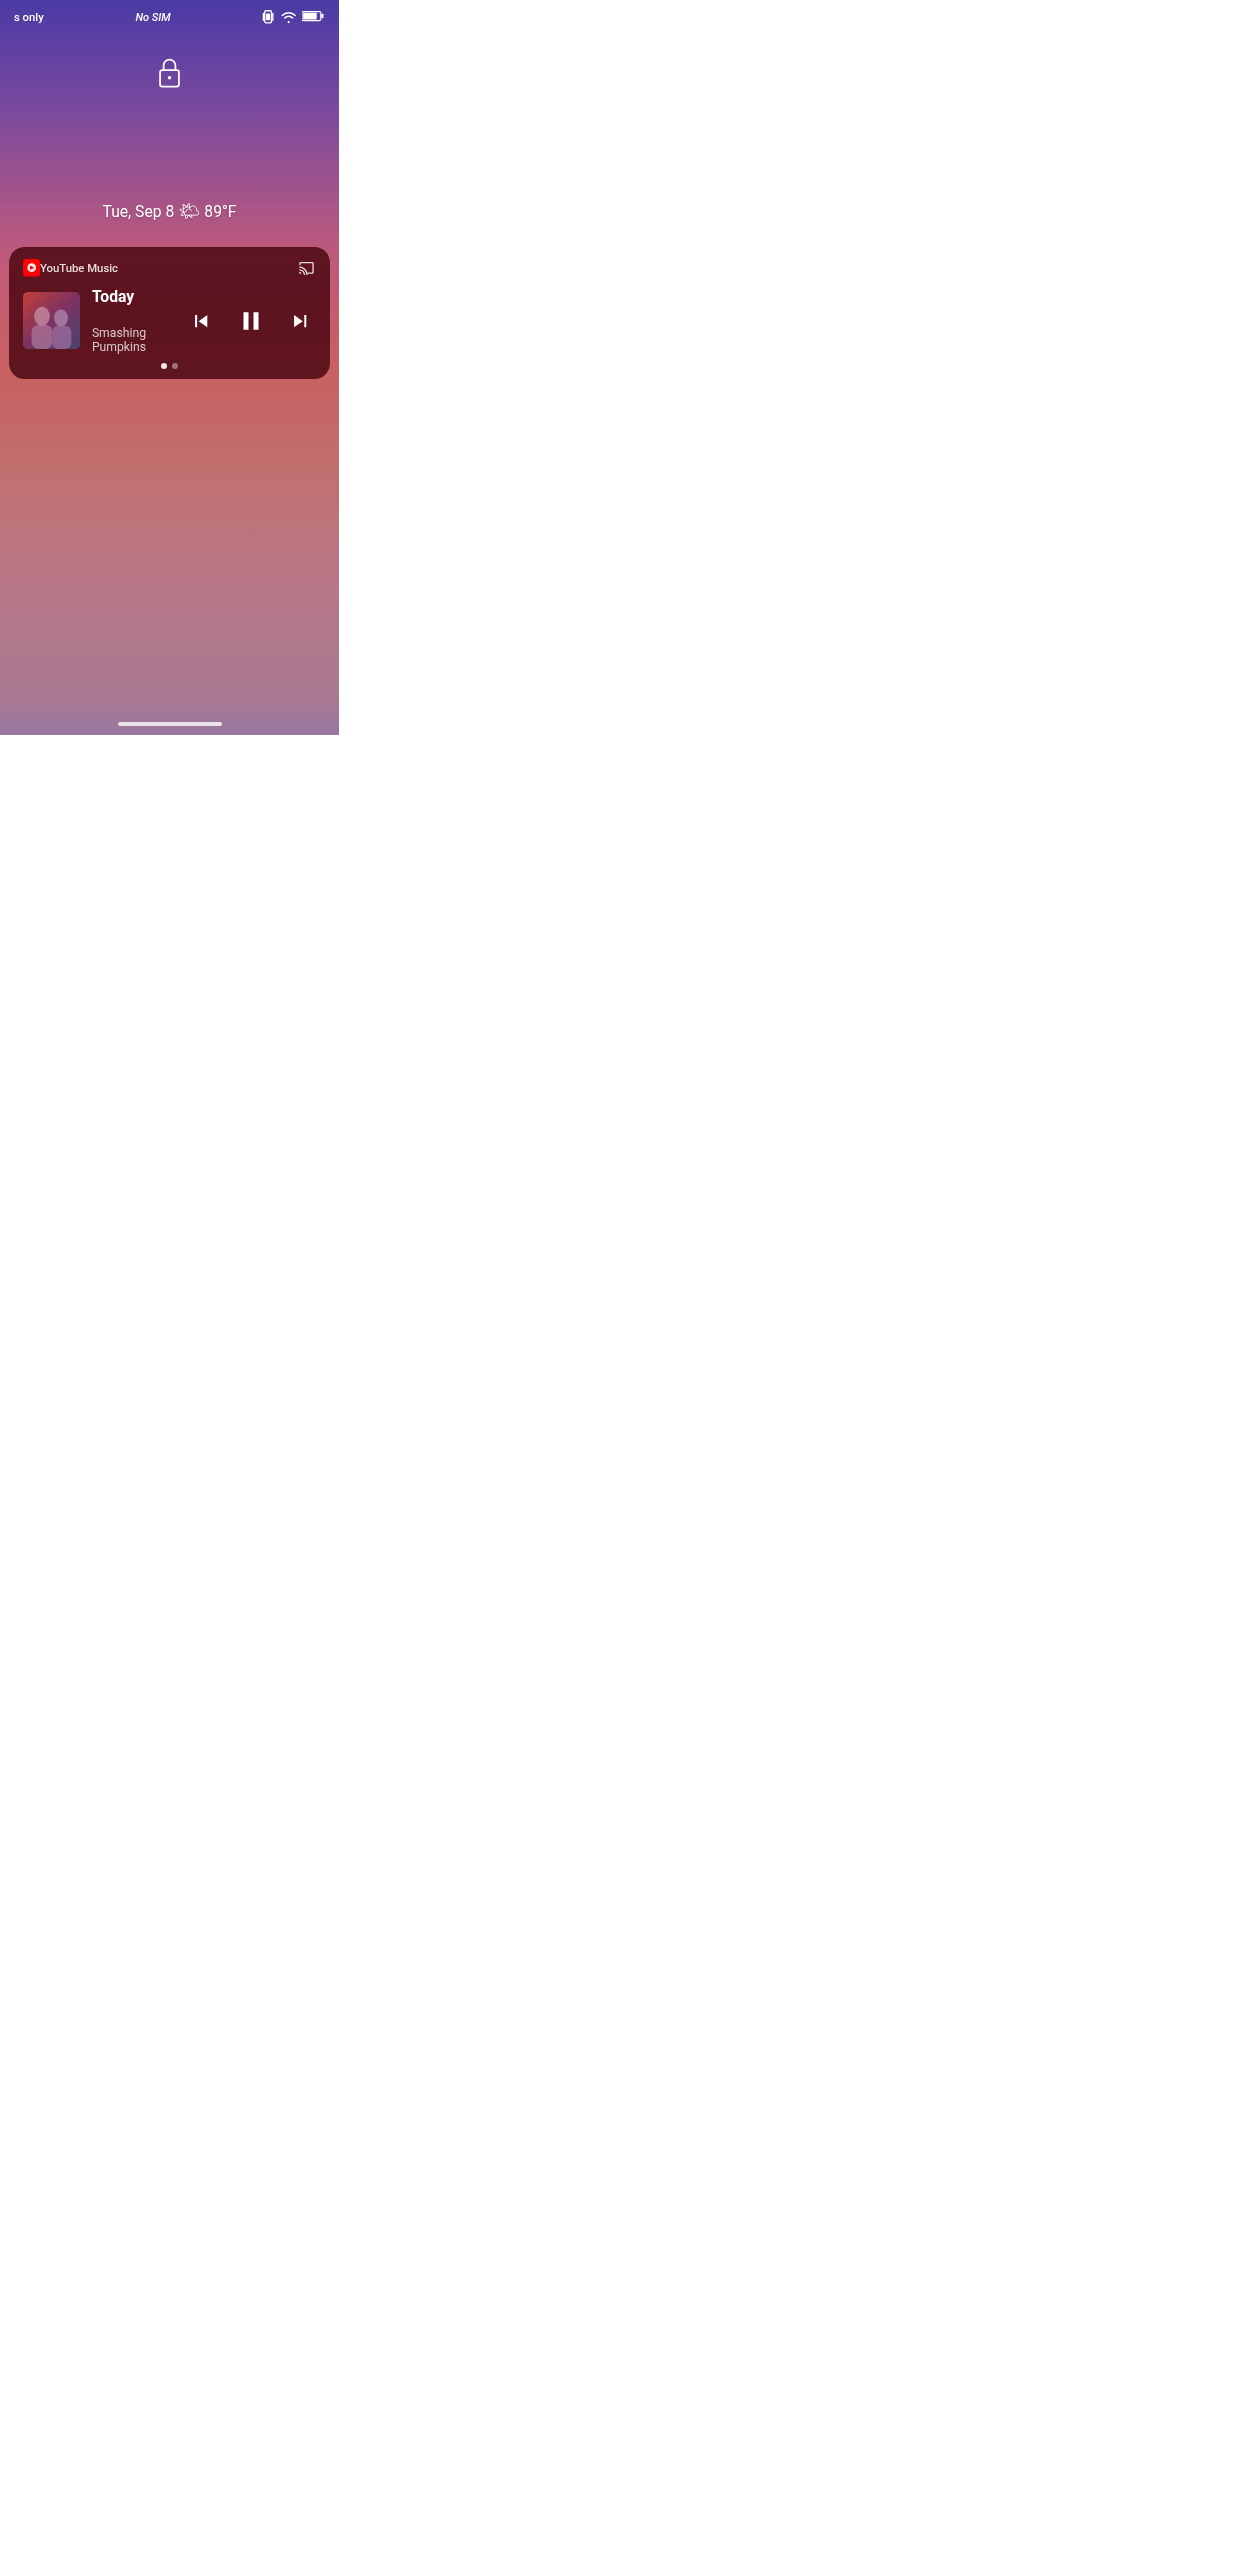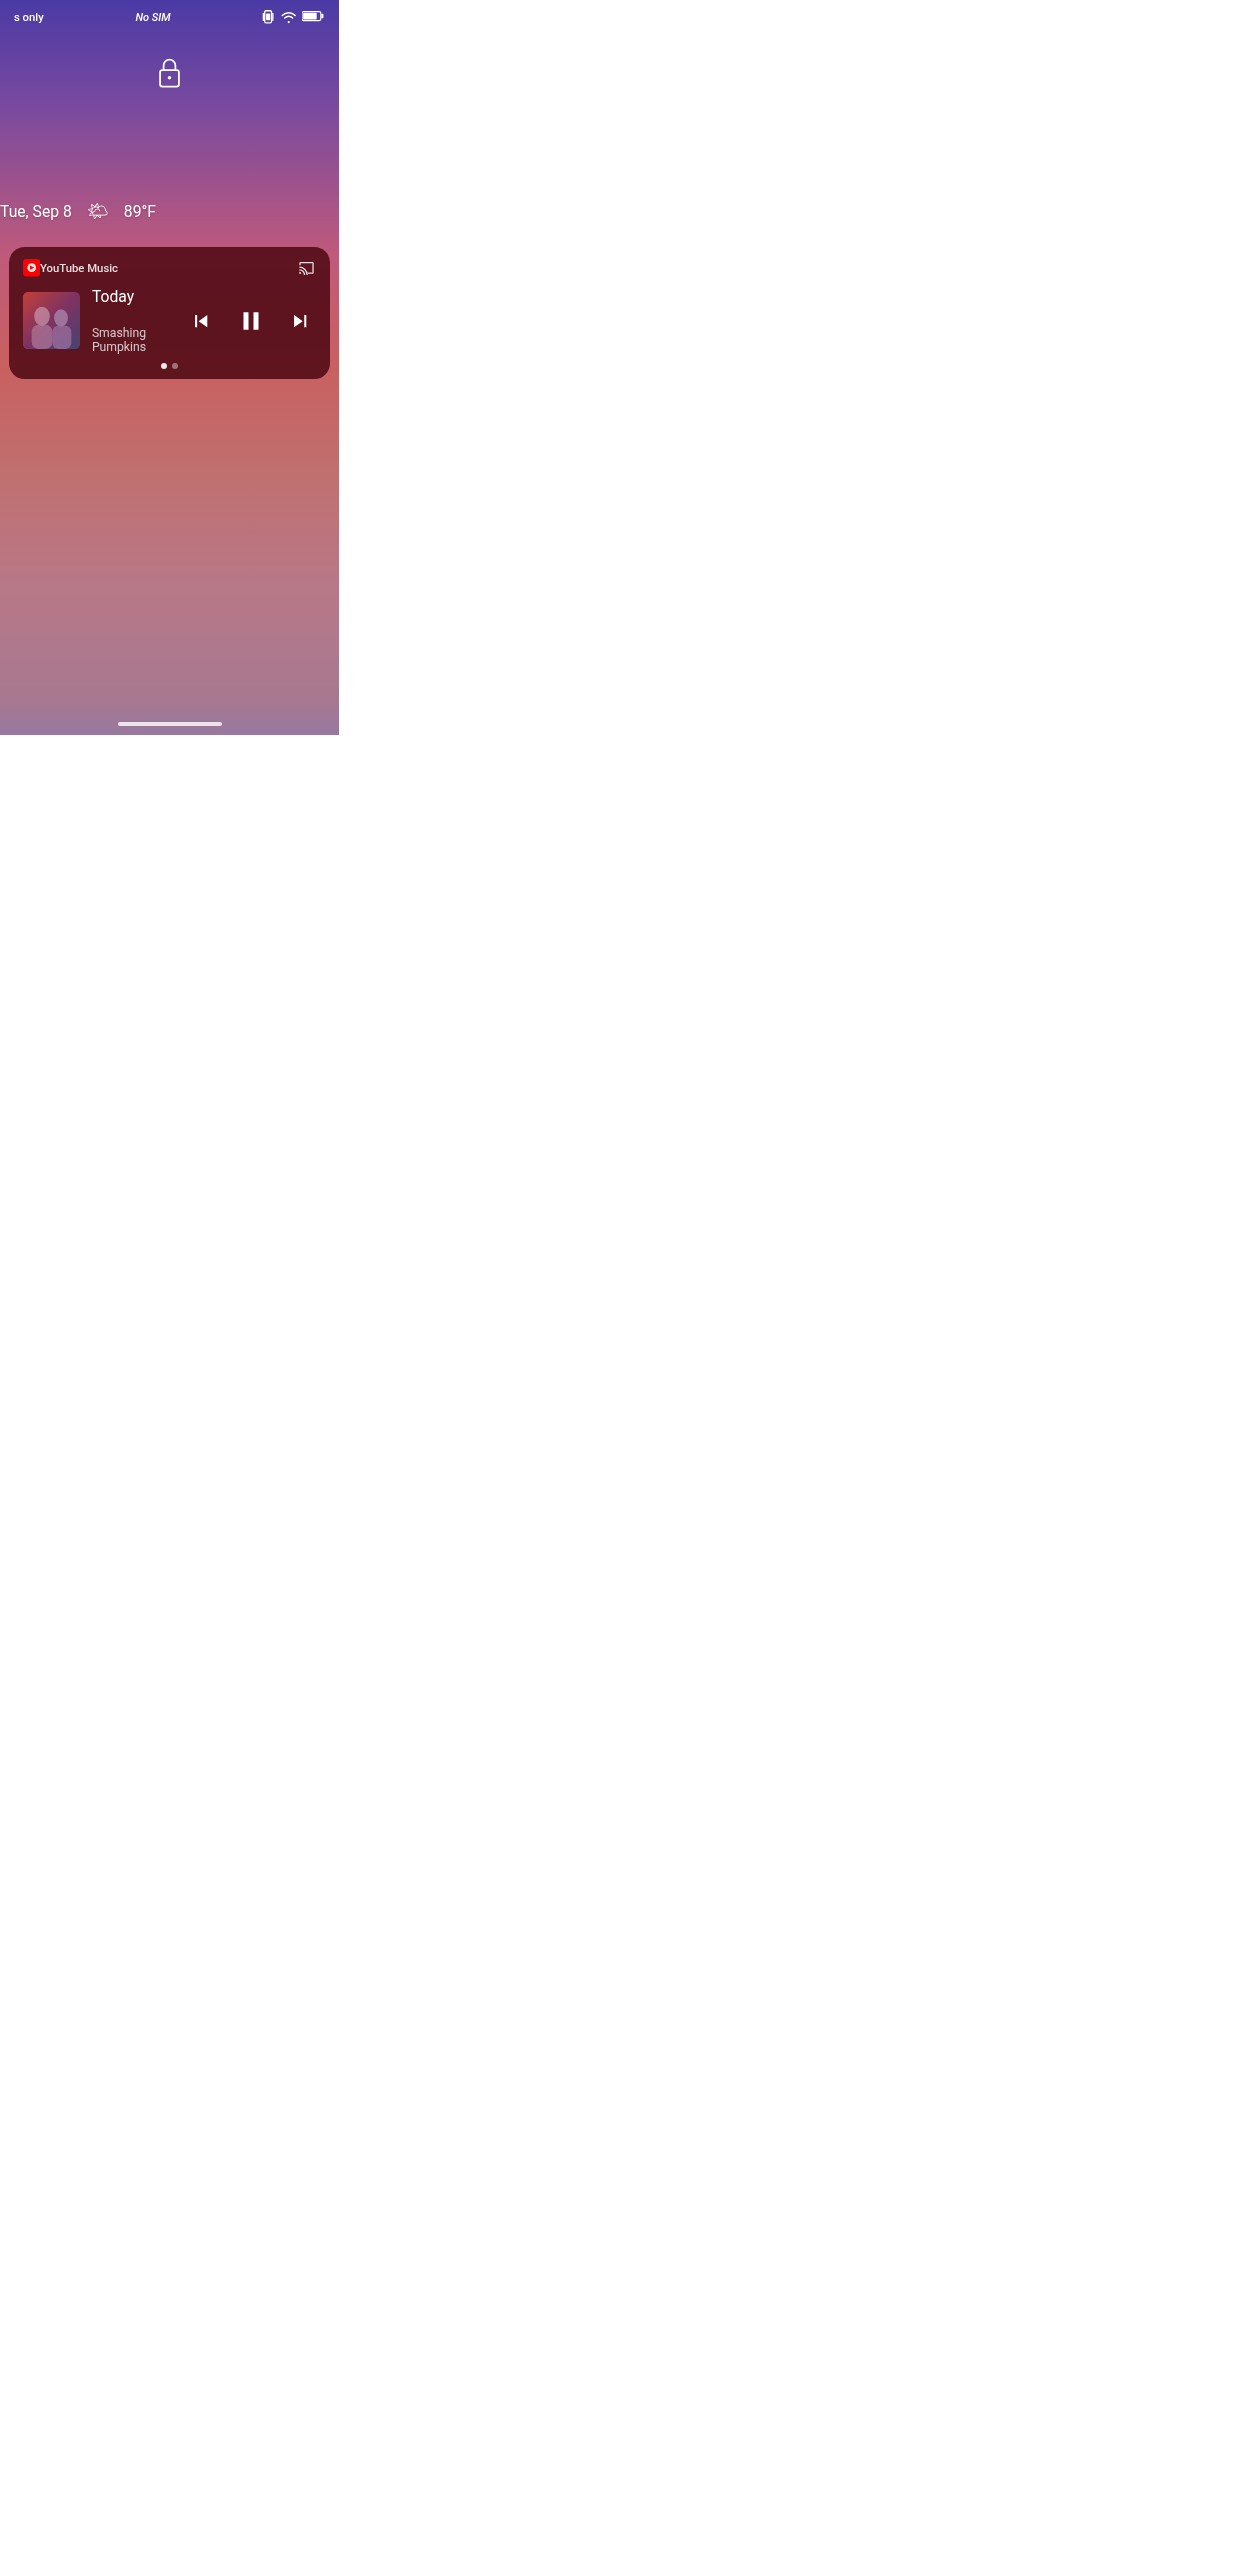--- a/index.html
+++ b/index.html
@@ -112,22 +112,22 @@
       line-height: 1;
       text-shadow: 0 0.9px 3.5px rgba(0,0,0,0.2);
     }
 
     .date-weather {
       font-size: 15.7px;
       font-weight: 400;
       margin-top: 8.7px;
       display: flex;
       align-items: center;
-      justify-content: flex-start;
-      gap: 15px;
+      justify-content: center;
+      gap: 4px;
       text-shadow: 0 0.9px 2.6px rgba(0,0,0,0.2);
     }
 
     .weather-emoji {
       font-size: 17.4px;
     }
 
     .notification-card {
       position: relative;
       z-index: 10;
@@ -180,21 +180,21 @@
       inset: 0;
       background: linear-gradient(45deg, rgba(180,100,120,0.6), rgba(80,60,140,0.4));
     }
 
     .song-info {
       flex: 1;
     }
 
     .song-title {
       font-size: 15.7px;
-      font-weight: 400;
+      font-weight: 700;
       margin-bottom: 3.5px;
     }
 
     .song-artist {
       font-size: 12.2px;
       color: rgba(255,255,255,0.75);
       font-weight: 400;
       margin-top: 20px;
     }
 

